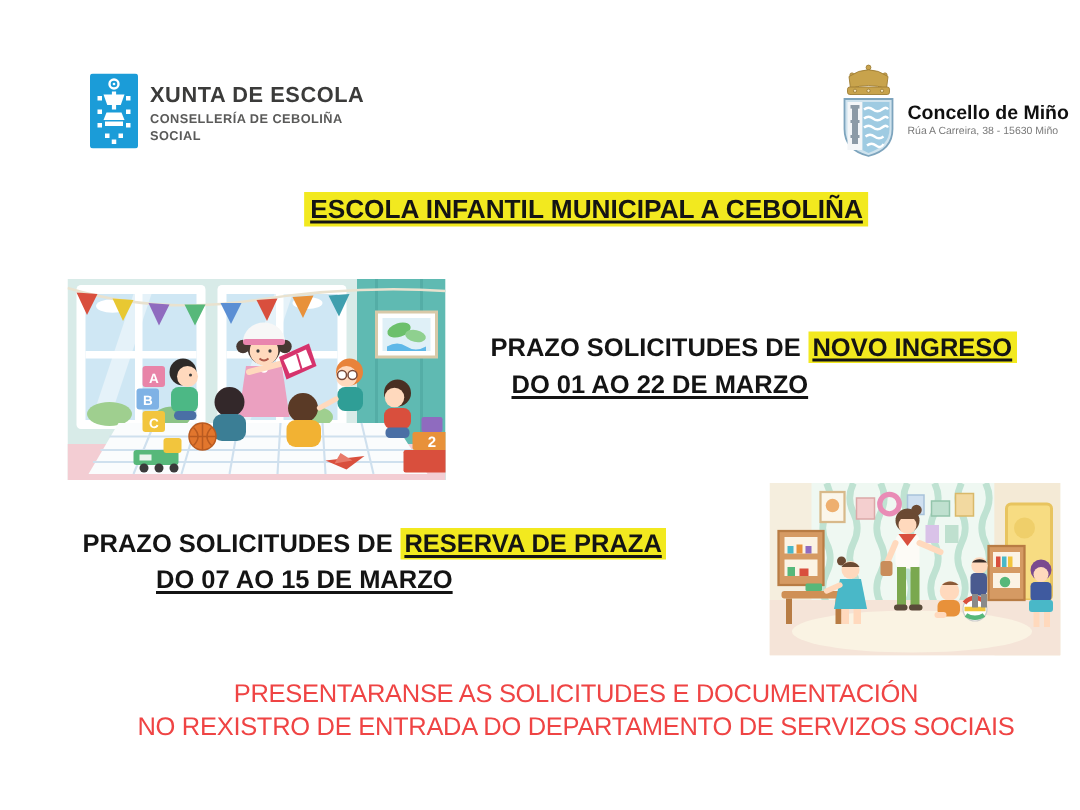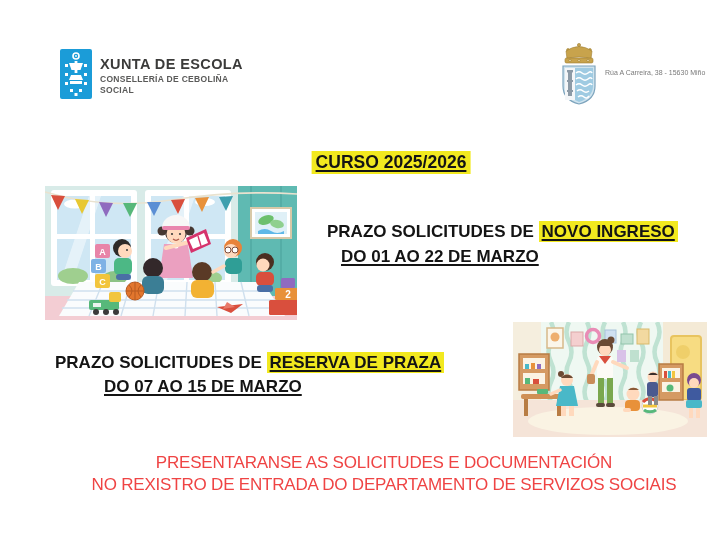--- a/index.html
+++ b/index.html
@@ -104,25 +104,26 @@
       <path d="M17,26 H35 V44 Q35,55 21,60 L17,58 Z" fill="#9FCBE2"></path>
       <g stroke="#ffffff" stroke-width="1.6" fill="none">
         <path d="M18,31 q3,-2.4 6,0 t6,0 t4,0"></path>
         <path d="M18,37 q3,-2.4 6,0 t6,0 t4,0"></path>
         <path d="M18,43 q3,-2.4 6,0 t6,0 t4,0"></path>
         <path d="M19,49 q3,-2.4 6,0 t6,0"></path>
         <path d="M20,55 q3,-2.4 6,0 t5,-1"></path>
       </g>
     </svg>
     <div class="concello-text">
+      <div class="concello-name">Concello de Miño</div>
       <div class="concello-addr">Rúa A Carreira, 38 - 15630 Miño</div>
     </div>
   </div>
 
-  <div class="title-line title-2">CURSO 2025/2026</div>
+  <div class="title-line title-1">ESCOLA INFANTIL MUNICIPAL A CEBOLIÑA</div>
 
   <div class="notice-line n1l1"><span>PRAZO SOLICITUDES DE</span> <span class="hl">NOVO INGRESO</span></div>
   <div class="notice-line n1l2 ul">DO 01 AO 22 DE MARZO</div>
 
   <div class="notice-line n2l1"><span>PRAZO SOLICITUDES DE</span> <span class="hl">RESERVA DE PRAZA</span></div>
   <div class="notice-line n2l2 ul">DO 07 AO 15 DE MARZO</div>
 
   <svg class="illus-left" viewBox="0 0 252 134">
     <rect width="252" height="134" fill="#d8ebe8"></rect>
     <rect x="193" width="59" height="134" fill="#5fbab2"></rect>

